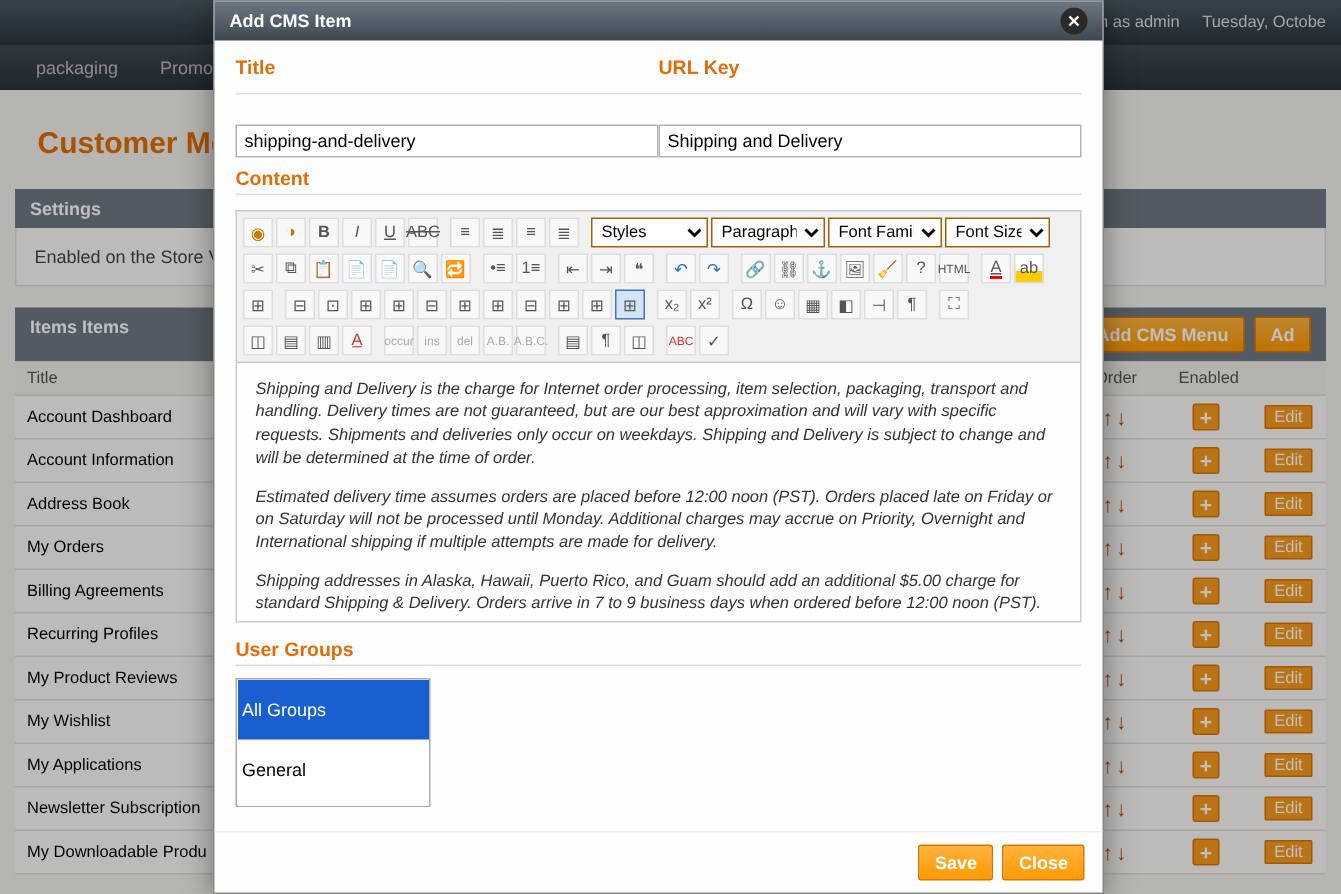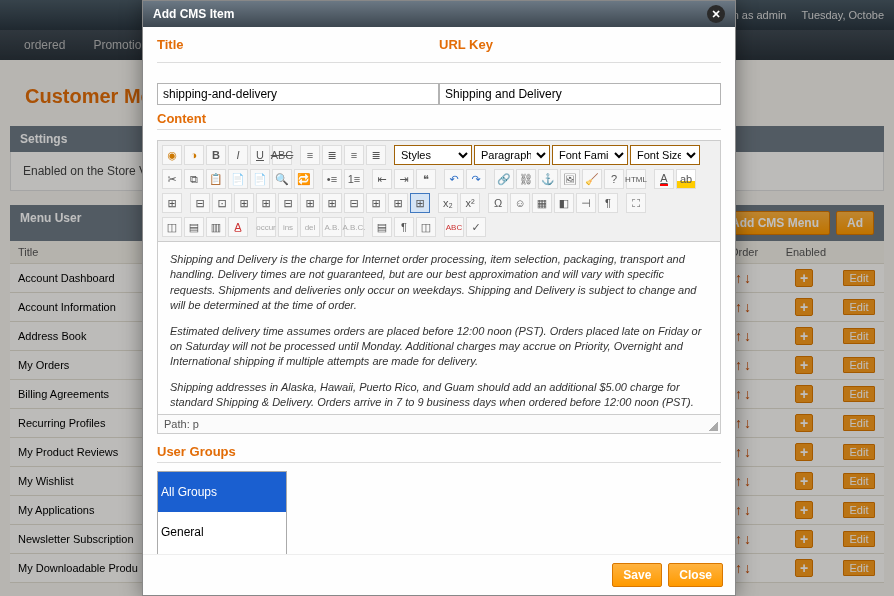--- a/index.html
+++ b/index.html
@@ -61,34 +61,34 @@
 .modal-footer{ padding:8px 12px; display:flex; justify-content:flex-end; gap:6px; border-top:1px solid #eee;}
 </style>
 </head>
 <body>
 
 <div class="topbar">
   <span>ed in as admin</span>
   <span>Tuesday, Octobe</span>
 </div>
 <div class="menubar">
-  <div class="item">ordered</div>
+  <div class="item">packaging</div>
   <div class="item">Promotions</div>
 </div>
 
 <div class="page">
   <div class="page-title">Customer Menu Bu</div>
 
   <div class="settings-hdr">Settings</div>
   <div class="settings-body">
     <span>Enabled on the Store Vie</span>
   </div>
 
   <div class="items-hdr">
-    <span>Menu User</span>
+    <span>Items Items</span>
     <span class="spacer"></span>
     <button class="btn-orange">Add CMS Menu</button>
     <button class="btn-orange" style="margin-left:6px">Ad</button>
   </div>
 
   <table class="menu-items">
     <thead>
         <tr>
       <th>Title</th>
       <th style="width:60px;text-align:center">Order</th>
@@ -290,24 +290,20 @@
         <div class="tb-btn" style="color:#c33;font-size:8px">ABC</div>
         <div class="tb-btn">✓</div>
       </div>
     </div>
 
     <div class="editor-area">
       <p>Shipping and Delivery is the charge for Internet order processing, item selection, packaging, transport and handling. Delivery times are not guaranteed, but are our best approximation and will vary with specific requests. Shipments and deliveries only occur on weekdays. Shipping and Delivery is subject to change and will be determined at the time of order.</p>
       <p>Estimated delivery time assumes orders are placed before 12:00 noon (PST). Orders placed late on Friday or on Saturday will not be processed until Monday. Additional charges may accrue on Priority, Overnight and International shipping if multiple attempts are made for delivery.</p>
       <p>Shipping addresses in Alaska, Hawaii, Puerto Rico, and Guam should add an additional $5.00 charge for standard Shipping &amp; Delivery. Orders arrive in 7 to 9 business days when ordered before 12:00 noon (PST).</p>
     </div>
-    <div class="path-bar">
-      <span>Path: p</span>
-      <div class="resize-grip"></div>
-    </div>
 
     <div class="section-lbl user-groups-lbl">User Groups</div>
     <div class="listbox" id="groups-list">
         <div class="opt sel">All Groups</div>
         <div class="opt">General</div>
         <div class="opt">Wholesale</div>
         <div class="opt">VIP Member</div>
         <div class="opt">Product Sales Member</div>
       </div>
   </div>

